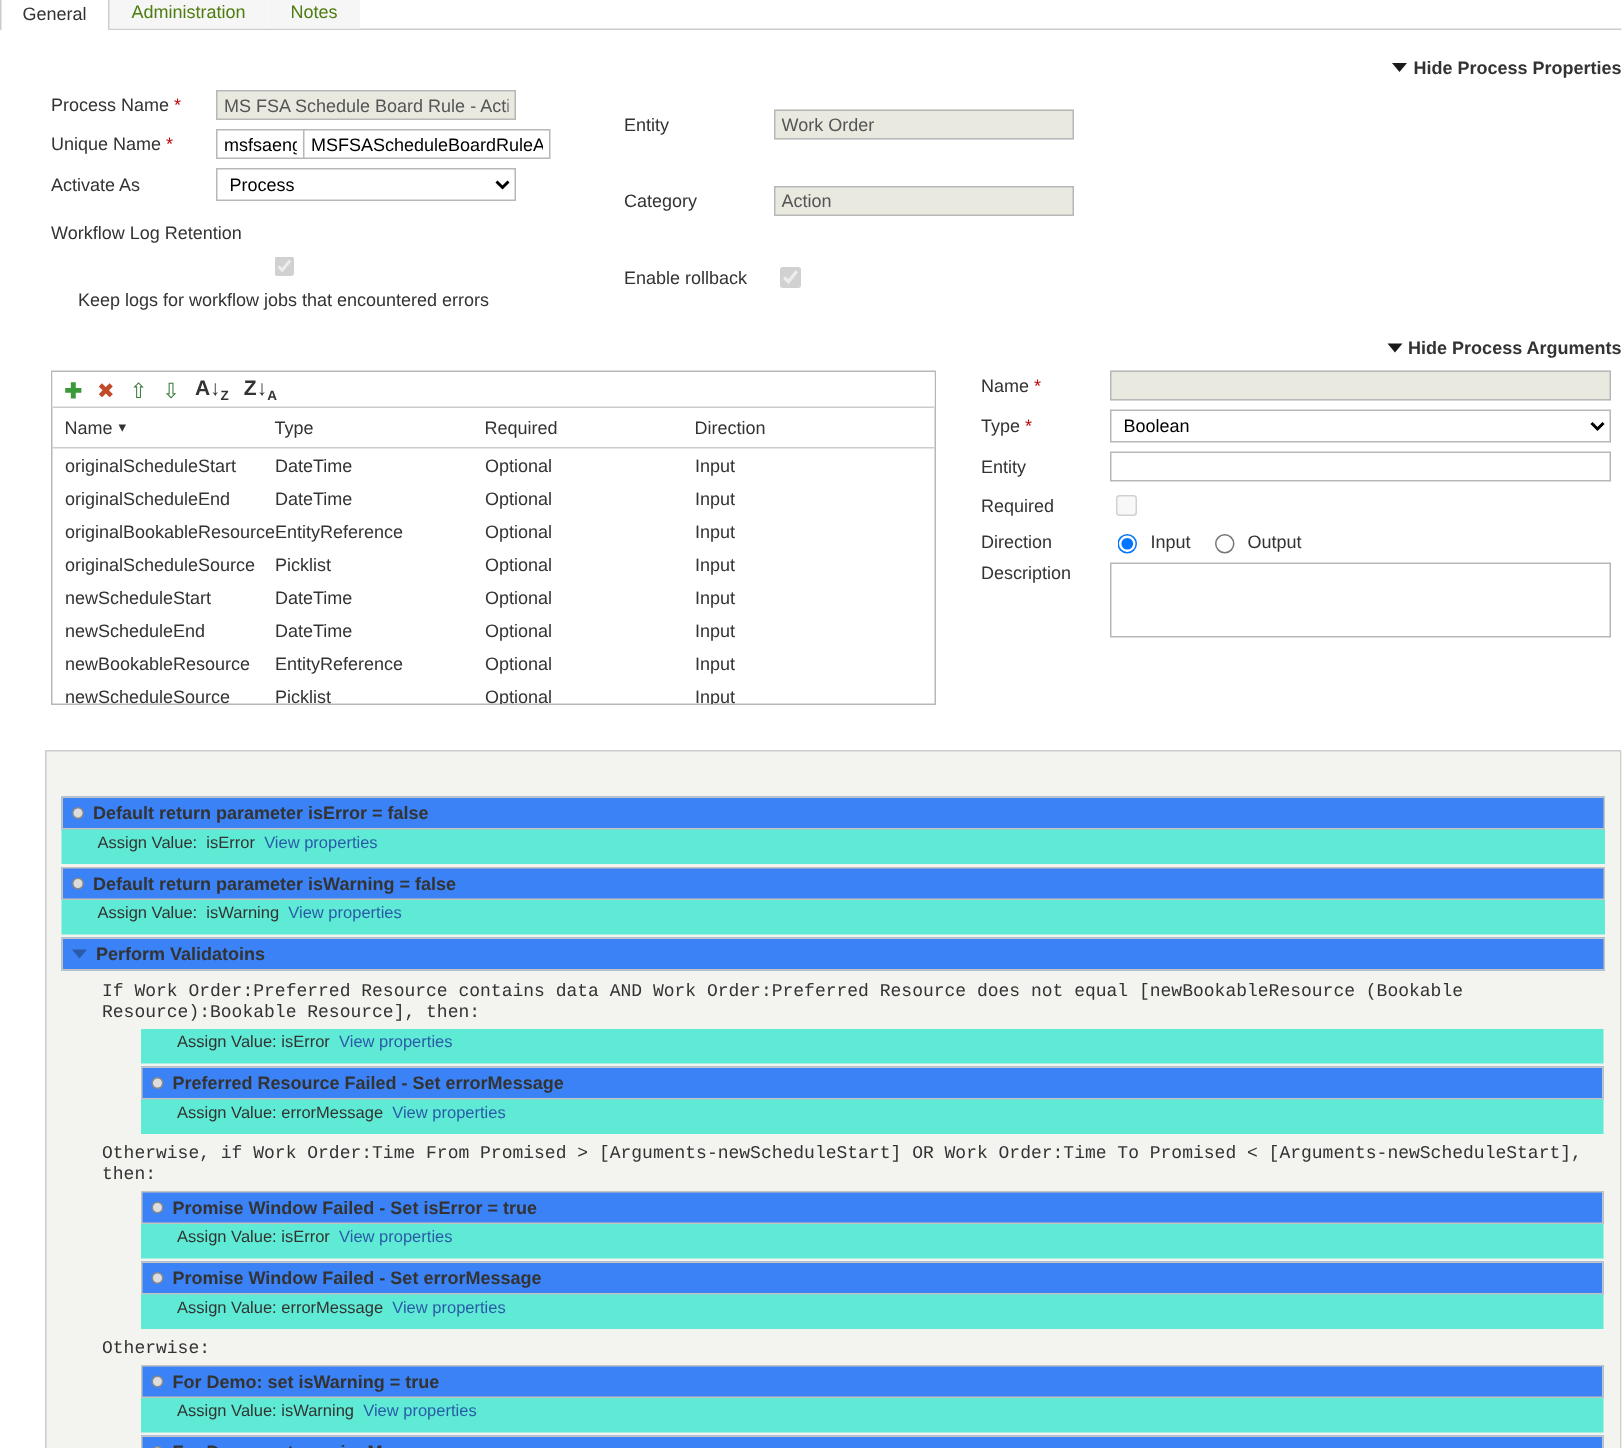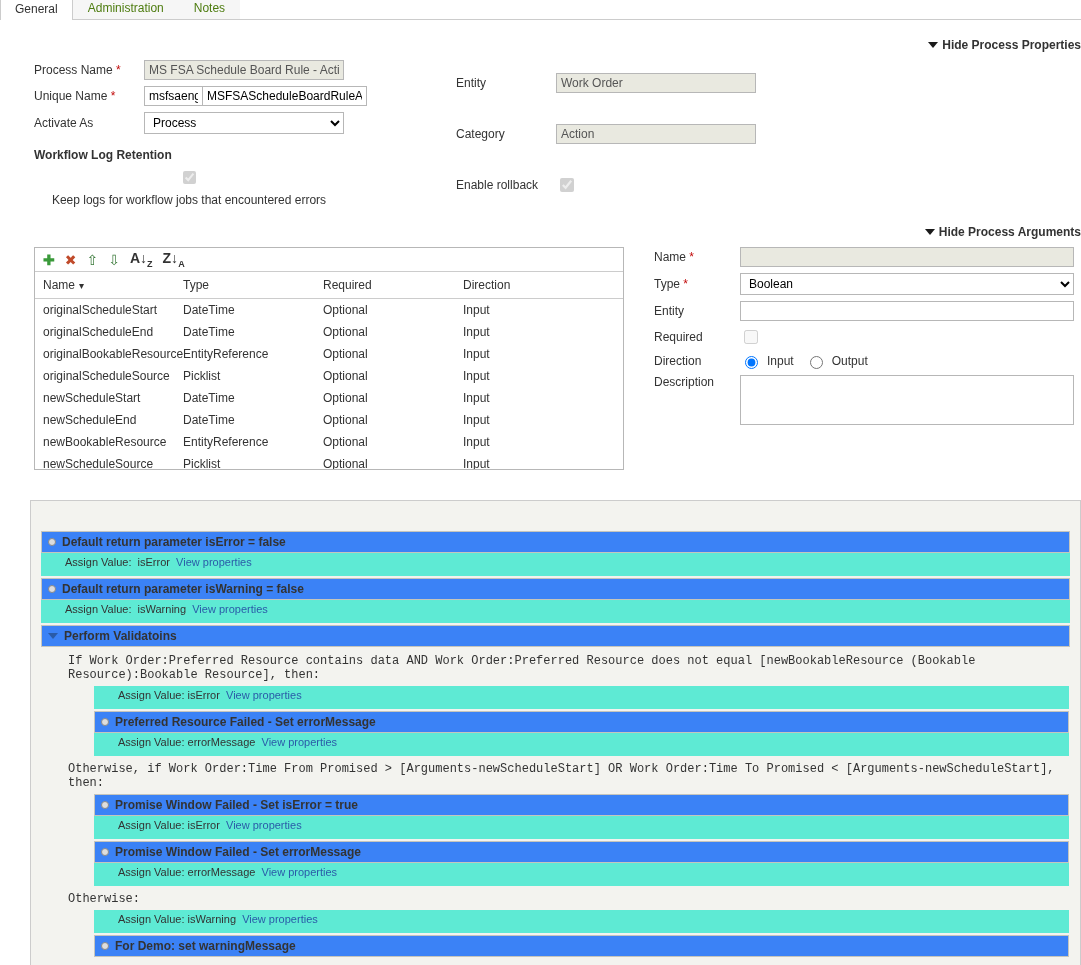--- a/index.html
+++ b/index.html
@@ -12,31 +12,31 @@
     width: 1081px;
   }
   
   .tabs { border-bottom: 1px solid #ccc; display: flex; align-items: flex-end; height: 20px; }
   .tab { padding: 4px 14px; border: 1px solid transparent; border-bottom: none; background: #f6f6f6; color: #4d7c0f; cursor: pointer; font-size: 12px; }
   .tab.active { background: #fff; border-color: #ccc; color: #333; position: relative; top: 1px; }
   
   .section-toggle { display: flex; align-items: center; gap: 6px; margin: 18px 0 8px 18px; font-weight: bold; font-size: 12px; cursor: pointer; justify-content: flex-end; }
   .section-toggle .arrow { width: 0; height: 0; border-top: 5px solid transparent; border-bottom: 5px solid transparent; border-left: 6px solid #1a1a1a; transform: rotate(90deg); }
   
-  .form-block { display: flex; gap: 112px; margin: 0 0 0 34px; }
+  .form-block { display: flex; gap: 72px; margin: 0 0 0 34px; }
   .col { display: grid; grid-template-columns: 110px 200px; row-gap: 6px; align-items: center; }
   .lbl { font-size: 12px; }
   .req::after { content: " *"; color: #c10a0a; }
   .txt { height: 20px; border: 1px solid #b7b7b7; padding: 0 4px; font-size: 12px; font-family: inherit; }
   .txt.ro { background: #e9e9e0; color: #555; }
   .sel { height: 22px; border: 1px solid #b7b7b7; padding: 0 4px; font-size: 12px; background: #fff; }
   .split { display: flex; }
   .split .txt:first-child { width: 58px; border-right: none; }
   .split .txt:last-child { flex: 1; }
-  .subhead { grid-column: 1 / span 2; font-weight: bold; margin-top: 8px; }
+  .subhead { grid-column: 1 / span 2; font-weight: normal; margin-top: 8px; }
   .chk-row { grid-column: 1 / span 2; display: flex; align-items: center; gap: 6px; flex-direction: column; }
   .chk-row input[type=checkbox] { accent-color: #888; }
   .largechk { width: 14px; height: 14px; accent-color: #888; }
   
   .args-wrap { margin: 6px 0 0 34px; display: flex; gap: 30px; align-items: flex-start; }
   .args-left { width: 590px; border: 1px solid #b7b7b7; }
   .args-toolbar { height: 24px; display: flex; align-items: center; gap: 10px; padding: 0 8px; border-bottom: 1px solid #ccc; background: #fff; }
   .args-toolbar span { font-size: 14px; line-height: 1; cursor: pointer; }
   .ico-add { color: #3a9a3a; font-weight: bold; }
   .ico-del { color: #c04a2a; }
@@ -279,20 +279,24 @@
       </div>
       <div class="step-sub">
         <span>Assign Value:</span>&nbsp;<span>errorMessage</span>&nbsp;
         <span class="link">View properties</span>
       </div>
     </div>
 
     <div class="cond">Otherwise:</div>
 
     <div class="block indent2">
+      <div class="step-head">
+        <span class="bullet"></span>
+        <span>For Demo: set isWarning = true</span>
+      </div>
       <div class="step-sub">
         <span>Assign Value:</span>&nbsp;<span>isWarning</span>&nbsp;
         <span class="link">View properties</span>
       </div>
     </div>
     <div class="block indent2">
       <div class="step-head">
         <span class="bullet"></span>
         <span>For Demo: set warningMessage</span>
       </div>

